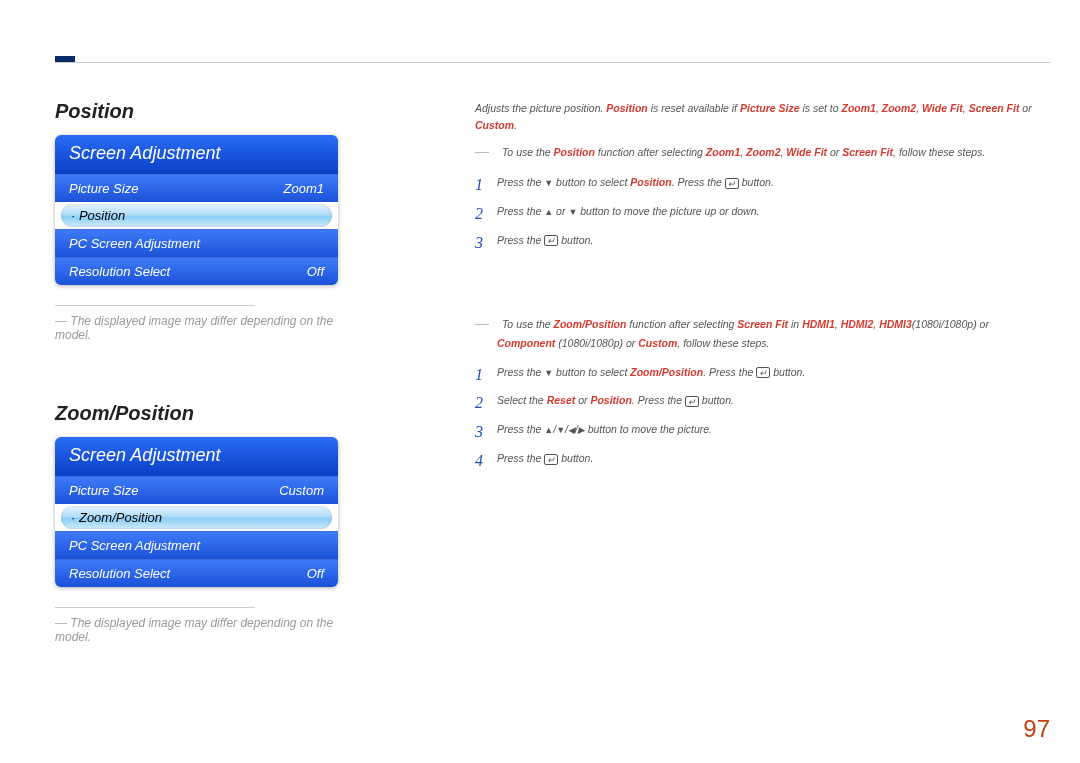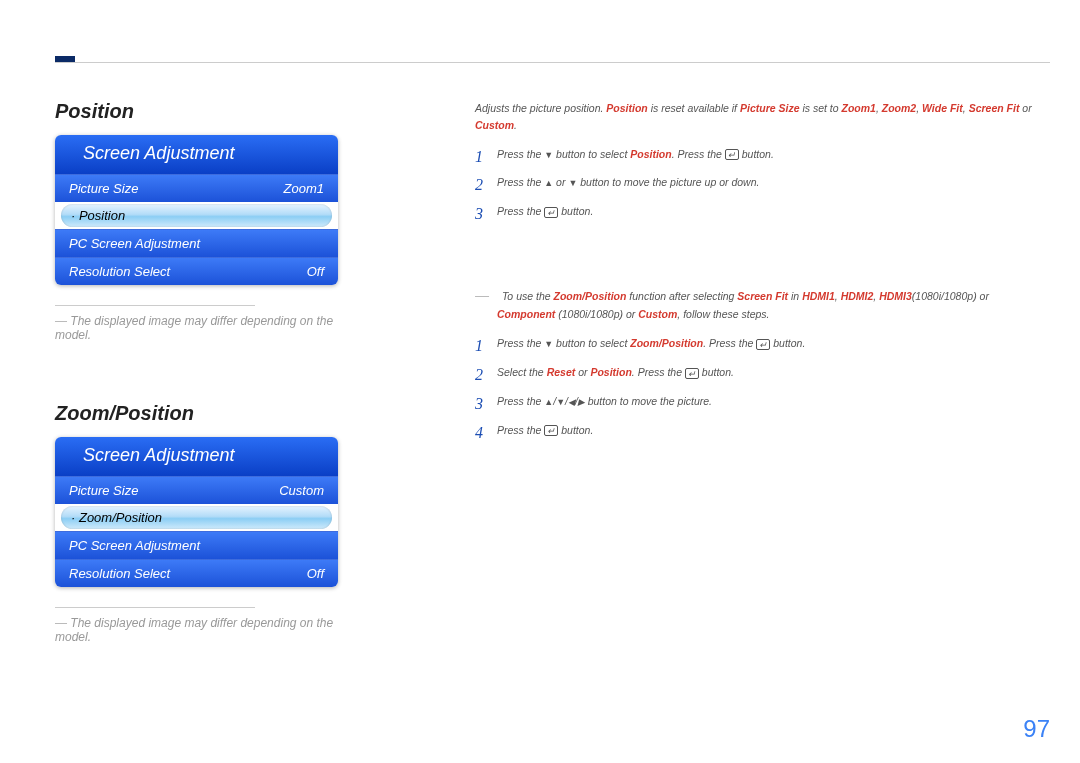--- a/index.html
+++ b/index.html
@@ -39,21 +39,21 @@
     width: 283px;
     border-radius: 6px;
     overflow: hidden;
     box-shadow: 0 1px 4px rgba(0,0,0,0.3);
     margin-bottom: 10px;
   }
   .menu-header {
     background: linear-gradient(#2a6df4, #0a3fc6);
     color: #fff;
     font-size: 18px;
-    padding: 8px 28px 10px;
+    padding: 8px 14px 10px;
   }
   .menu-row {
     display: flex;
     justify-content: space-between;
     align-items: center;
     padding: 6px 14px;
     font-size: 13px;
     color: #fff;
     background: linear-gradient(#3d7af7, #1c52d8);
     border-top: 1px solid rgba(255,255,255,0.15);
@@ -96,21 +96,21 @@
     width: 14px; height: 11px;
     border: 1px solid #555; border-radius: 2px;
     position: relative; vertical-align: middle;
     background: #fff;
   }
   .icon.enter::before {
     content: "↵"; font-size: 9px; position: absolute; left: 2px; top: -2px;
   }
   .subnote { padding-left: 32px; text-indent: -22px; margin-top: 6px; color: #777; }
   .subnote::before { content: "―"; color: #bbb; margin-right: 10px; font-size: 14px; }
-  .pagenum { position: absolute; bottom: 20px; right: 30px; font-size: 24px; color: #3b82f6; }
+  .pagenum { position: absolute; bottom: 20px; right: 30px; font-size: 24px; color: #c2410c; }
 </style>
 </head>
 <body>
 
 <div class="topbar"></div>
 <div class="toprule"></div>
 
 <div class="page">
   <div class="leftcol">
 
@@ -160,20 +160,23 @@
       <div class="note">The displayed image may differ depending on the model.</div>
     </div>
 
   </div>
 
   <div class="rightcol">
 
     <div style="margin-bottom:50px;">
       <p class="intro">
         <span>Adjusts the picture position. </span><span class="red">Position</span><span> is reset available if </span><span class="red">Picture Size</span><span> is set to </span><span class="red">Zoom1</span>, <span class="red">Zoom2</span>, <span class="red">Wide Fit</span>, <span class="red">Screen Fit</span> or <span class="red">Custom</span><span>.</span>
+      </p>
+      <p class="dashnote">
+        <span>To use the </span><span class="red">Position</span><span> function after selecting </span><span class="red">Zoom1</span>, <span class="red">Zoom2</span>, <span class="red">Wide Fit</span> or <span class="red">Screen Fit</span><span>, follow these steps.</span>
       </p>
       <ol class="steps">
         <li>
           <span>Press the </span><span class="icon down"></span><span> button to select </span><span class="red">Position</span><span>. Press the </span><span class="icon enter"></span><span> button.</span>
         </li>
         <li>
           <span>Press the </span><span class="icon up"></span><span> or </span><span class="icon down"></span><span> button to move the picture up or down.</span>
         </li>
         <li>
           <span>Press the </span><span class="icon enter"></span><span> button.</span>

